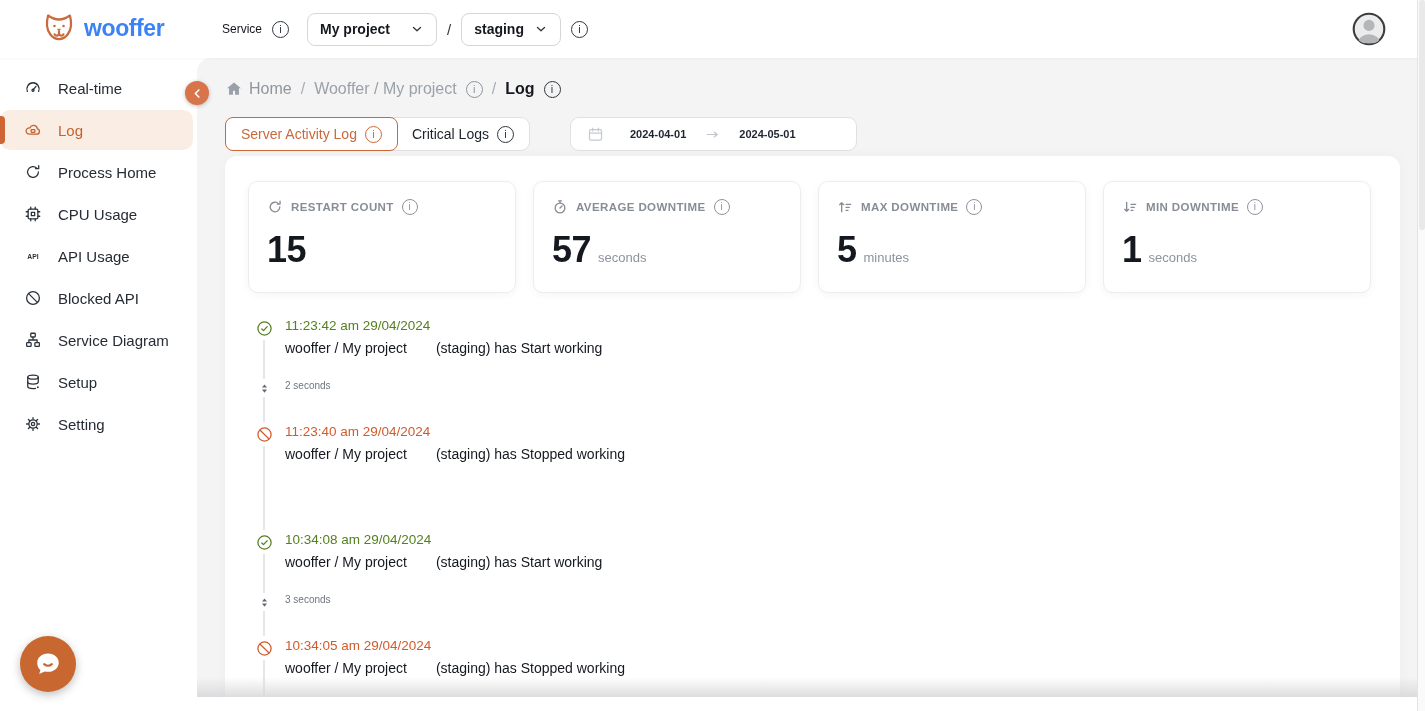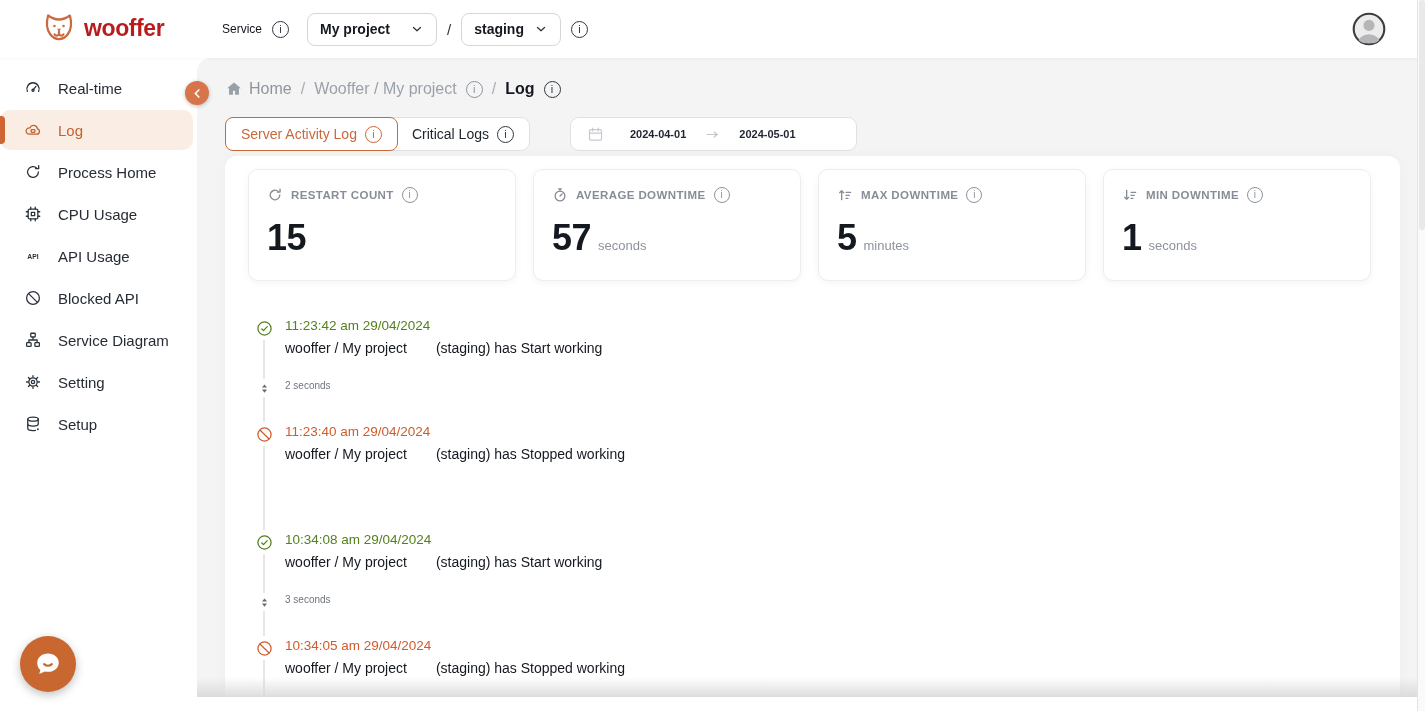--- a/index.html
+++ b/index.html
@@ -3,21 +3,21 @@
 <meta charset="utf-8">
 <style>
   * { margin:0; padding:0; box-sizing:border-box; }
   html,body { width:1425px; height:711px; overflow:hidden; }
   body { font-family:"Liberation Sans", sans-serif; background:#ffffff; position:relative; color:#1c222b; }
 
   
   .header { position:absolute; top:0; left:0; width:1425px; height:58px; background:#fff; z-index:30;
             box-shadow:0 1px 2px rgba(0,0,0,0.04); }
   .logo { position:absolute; left:42px; top:11px; display:flex; align-items:center; gap:8px; }
-  .brand-text { font-size:23px; font-weight:700; color:#b91c1c; letter-spacing:-0.4px; }
+  .brand-text { font-size:23px; font-weight:700; color:#3b82f6; letter-spacing:-0.4px; }
   .svc-group { position:absolute; left:222px; top:0; height:58px; display:flex; align-items:center; gap:10px; }
   .svc-label { font-size:12px; color:#12161c; }
   .inf { display:inline-flex; width:17px; height:17px; border:1.4px solid currentColor; border-radius:50%;
          align-items:center; justify-content:center; font-size:11px; line-height:1; flex:0 0 auto; }
   .inf::after { content:"i"; }
   .inf.gray { color:#8d939c; }
   .inf.dark { color:#30363f; }
   .inf.orange { color:#c8693c; }
   .dd { height:33px; border:1px solid #d6d6d8; border-radius:8px; background:#fff; display:flex;
         align-items:center; padding:0 12px; gap:10px; font-size:14px; font-weight:600; color:#15191f; cursor:pointer; }
@@ -56,21 +56,21 @@
 
   .date-range { position:absolute; top:59px; left:373px; width:287px; height:34px; background:#fff;
                 border:1px solid #e0e0e2; border-radius:9px; display:flex; align-items:center;
                 padding:0 16px; gap:14px; cursor:pointer; }
   .date-val { font-size:11px; font-weight:600; color:#1f2530; }
 
   .panel { position:absolute; top:98px; left:28px; width:1175px; height:580px; background:#fff;
            border-radius:12px; box-shadow:0 0 14px rgba(0,0,0,0.03); }
 
   
-  .cards { position:absolute; top:13px; left:23px; display:flex; gap:17px; }
+  .cards { position:absolute; top:25px; left:23px; display:flex; gap:17px; }
   .card { width:268px; height:112px; background:#fff; border:1px solid #ededee; border-radius:10px;
           box-shadow:0 2px 8px rgba(0,0,0,0.045); padding:17px 18px; }
   .card-head { display:flex; align-items:center; gap:8px; color:#878d96; }
   .card-label { font-size:11.5px; font-weight:700; letter-spacing:0.4px; color:#878d96; }
   .card-head .inf { width:16px; height:16px; font-size:10px; }
   .card-valrow { margin-top:14px; display:flex; align-items:baseline; gap:7px; }
   .card-value { font-size:36px; font-weight:700; color:#14181f; letter-spacing:-0.5px; }
   .card-unit { font-size:13px; color:#8d939c; }
 
   
@@ -208,35 +208,35 @@
       <rect x="9" y="3" width="6" height="5" rx="1"></rect>
         <rect x="3.5" y="15.5" width="6" height="5" rx="1"></rect>
         <rect x="14.5" y="15.5" width="6" height="5" rx="1"></rect>
       <path d="M12 8v4 M12 12H6.5v3.5 M12 12h5.5v3.5"></path>
     </svg>
     <span>Service Diagram</span>
   </div>
 
   <div class="side-item">
     <svg width="18" height="18" viewBox="0 0 24 24" fill="none" stroke="currentColor" stroke-width="1.7" stroke-linecap="round">
-      <circle cx="12" cy="12" r="5.6"></circle>
-        <circle cx="12" cy="12" r="2.2"></circle>
-      <path d="M12 3.4v2 M12 18.6v2 M3.4 12h2 M18.6 12h2 M5.9 5.9l1.4 1.4 M16.7 16.7l1.4 1.4 M18.1 5.9l-1.4 1.4 M7.3 16.7l-1.4 1.4"></path>
-    </svg>
-    <span>Setting</span>
-  </div>
-
-  <div class="side-item">
-    <svg width="18" height="18" viewBox="0 0 24 24" fill="none" stroke="currentColor" stroke-width="1.7" stroke-linecap="round">
       <ellipse cx="12" cy="5.5" rx="7" ry="2.7"></ellipse>
       <path d="M5 5.5v6.5c0 1.5 3.1 2.7 7 2.7s7-1.2 7-2.7V5.5"></path>
       <path d="M5 12v6c0 1.5 3.1 2.7 7 2.7 1.2 0 2.3-.1 3.3-.3"></path>
       <circle cx="18.5" cy="19" r="1.2" fill="currentColor" stroke="none"></circle>
     </svg>
     <span>Setup</span>
+  </div>
+
+  <div class="side-item">
+    <svg width="18" height="18" viewBox="0 0 24 24" fill="none" stroke="currentColor" stroke-width="1.7" stroke-linecap="round">
+      <circle cx="12" cy="12" r="5.6"></circle>
+        <circle cx="12" cy="12" r="2.2"></circle>
+      <path d="M12 3.4v2 M12 18.6v2 M3.4 12h2 M18.6 12h2 M5.9 5.9l1.4 1.4 M16.7 16.7l1.4 1.4 M18.1 5.9l-1.4 1.4 M7.3 16.7l-1.4 1.4"></path>
+    </svg>
+    <span>Setting</span>
   </div>
 </div>
 
 <div class="collapse-btn">
   <svg width="13" height="13" viewBox="0 0 24 24" fill="none" stroke="#ffffff" stroke-width="3" stroke-linecap="round" stroke-linejoin="round">
       <polyline points="14.5,5.5 8,12 14.5,18.5"></polyline>
     </svg>
 </div>
 
 <div class="main">

